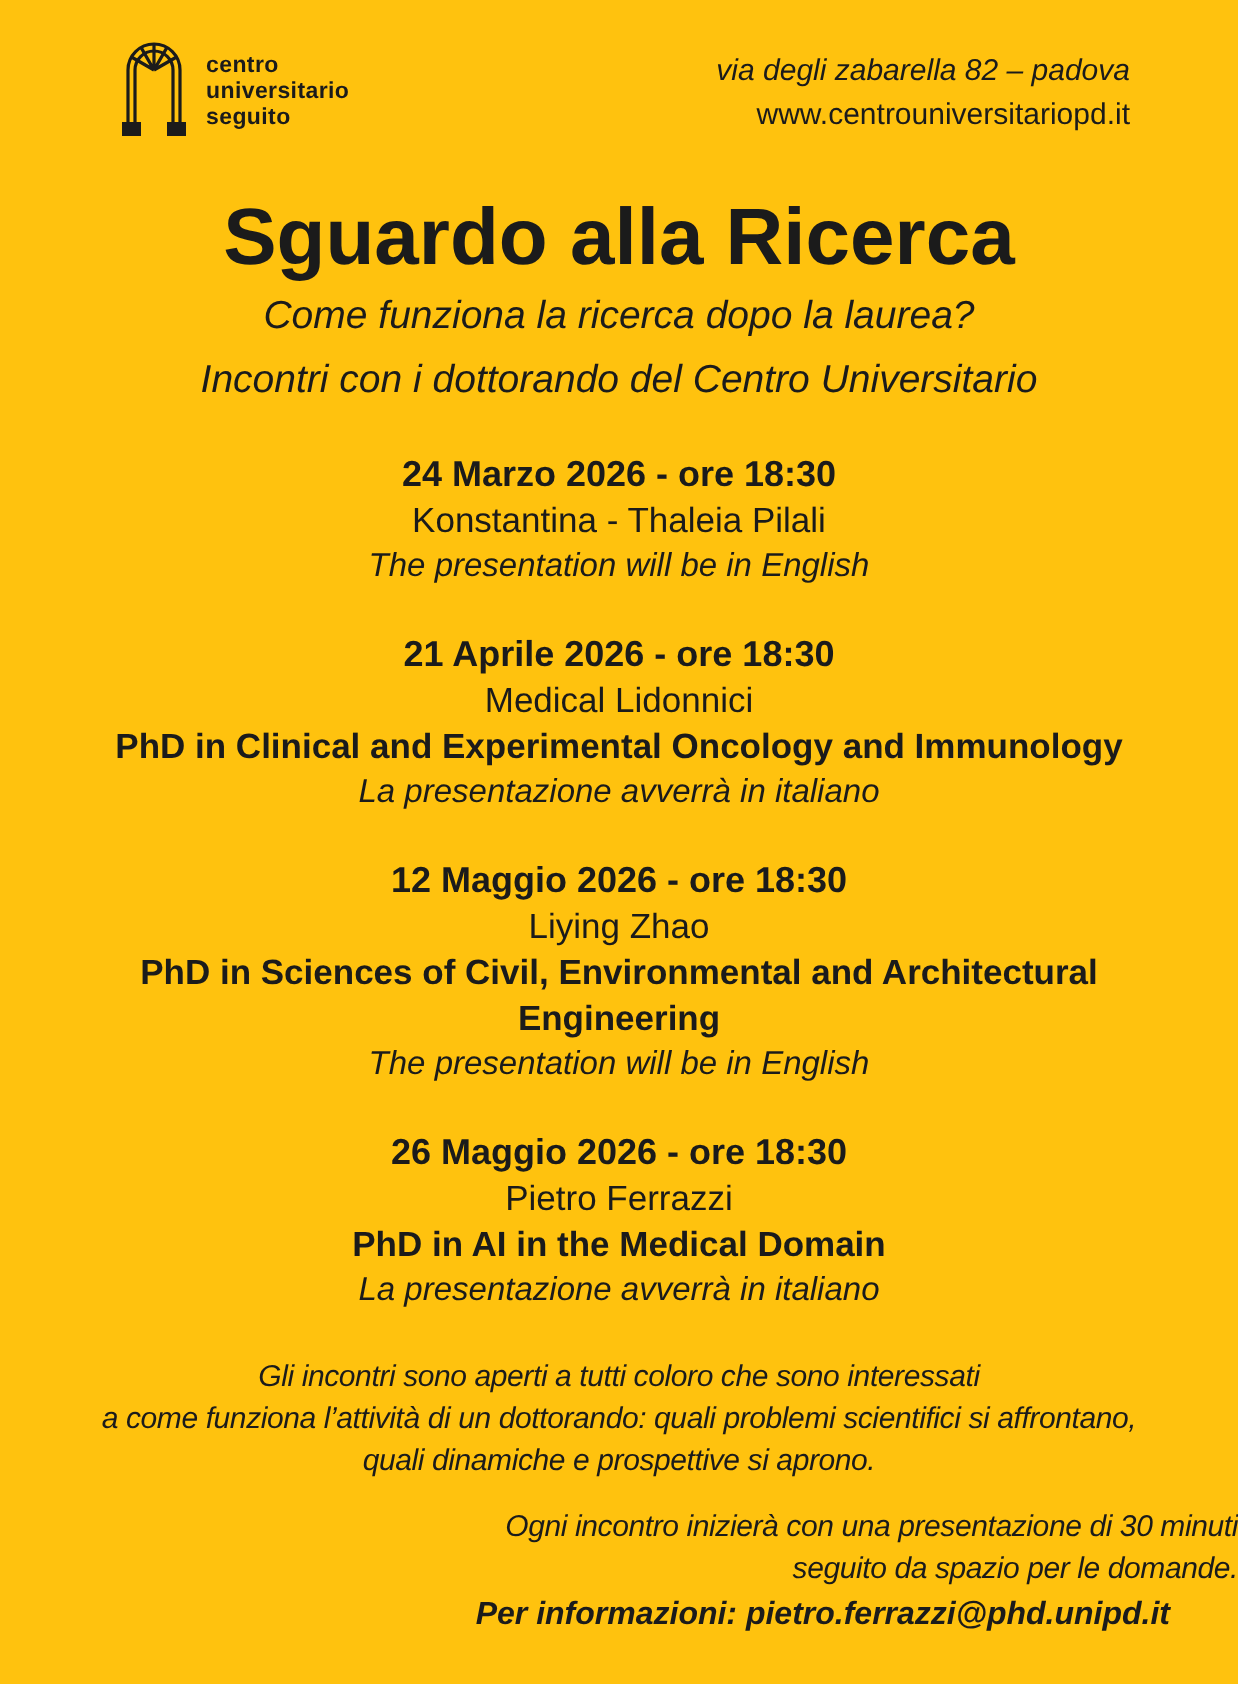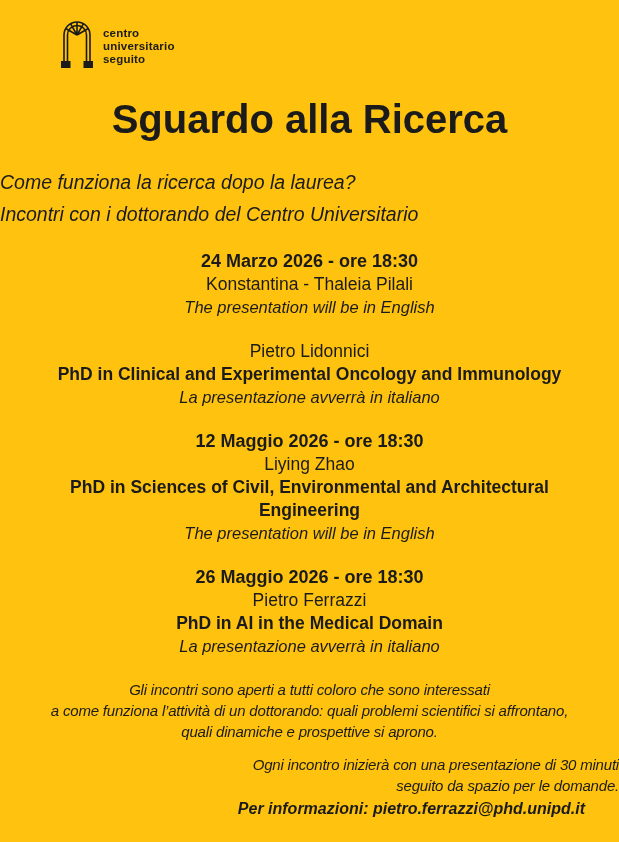--- a/index.html
+++ b/index.html
@@ -37,24 +37,25 @@
   .addr-street { font-style:italic; }
 
   .title {
     text-align:center;
     font-weight:bold;
     font-size:40px;
     line-height:46px;
     margin-top:24px;
   }
   .subtitle {
+    text-align:center;
     font-style:italic;
     font-size:19.5px;
     line-height:32px;
-    margin-top:24px;
+    margin-top:0;
   }
 
   .events { text-align:center; margin-top:20px; }
   .event { margin-bottom:22px; }
   .event-date   { font-weight:bold; font-size:18px;   line-height:23px; }
   .event-speaker{ font-size:17.5px; line-height:23px; }
   .event-program{ font-weight:bold; font-size:17.5px; line-height:23px; }
   .event-note   { font-style:italic; font-size:16.5px; line-height:22px; }
 
   .closing {
@@ -94,39 +95,44 @@
           <rect x="5" y="47" width="9.5" height="7" fill="#1B1B1B"></rect>
           <rect x="27.5" y="47" width="9.5" height="7" fill="#1B1B1B"></rect>
         </svg>
       </span>
       <div class="logo-text">
         <div>centro</div>
         <div>universitario</div>
         <div>seguito</div>
       </div>
     </div>
+    <div class="address">
+      <div class="addr-street">via degli zabarella 82 – padova</div>
+      <div class="addr-web">www.centrouniversitariopd.it</div>
+    </div>
   </div>
 
   <h1 class="title">Sguardo alla Ricerca</h1>
 
   <div class="subtitle">
     <div>Come funziona la ricerca dopo la laurea?</div>
     <div>Incontri con i dottorando del Centro Universitario</div>
   </div>
 
   <div class="events">
 
     <div class="event">
       <div class="event-date">24 Marzo 2026 - ore 18:30</div>
       <div class="event-speaker">Konstantina - Thaleia Pilali</div>
       <div class="event-note">The presentation will be in English</div>
     </div>
 
     <div class="event">
-      <div class="event-speaker">Pietro Lidonnici</div>
+      <div class="event-date">21 Aprile 2026 - ore 18:30</div>
+      <div class="event-speaker">Medical Lidonnici</div>
       <div class="event-program">
         <div>PhD in Clinical and Experimental Oncology and Immunology</div>
         <div></div>
       </div>
       <div class="event-note">La presentazione avverrà in italiano</div>
     </div>
 
     <div class="event">
       <div class="event-date">12 Maggio 2026 - ore 18:30</div>
       <div class="event-speaker">Liying Zhao</div>

